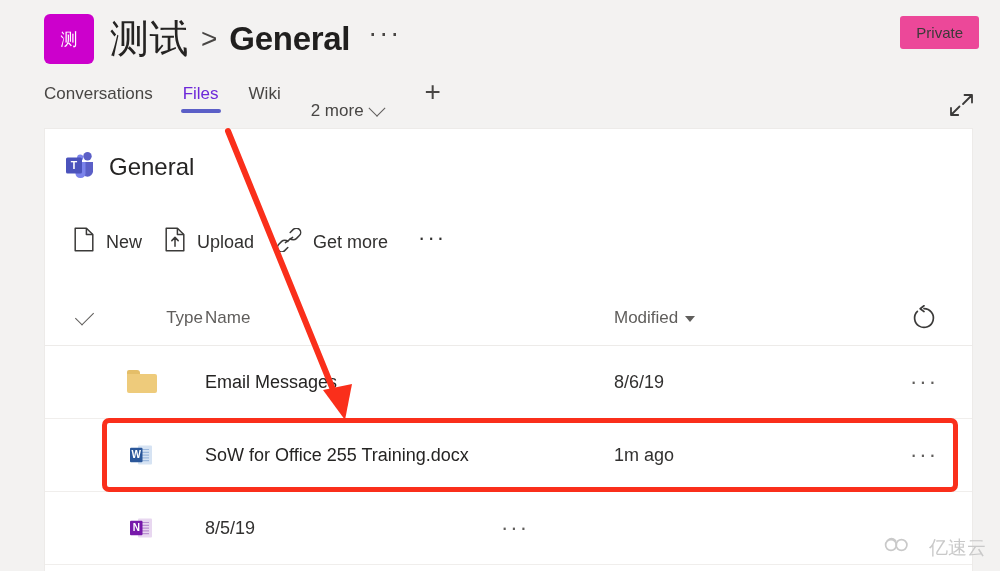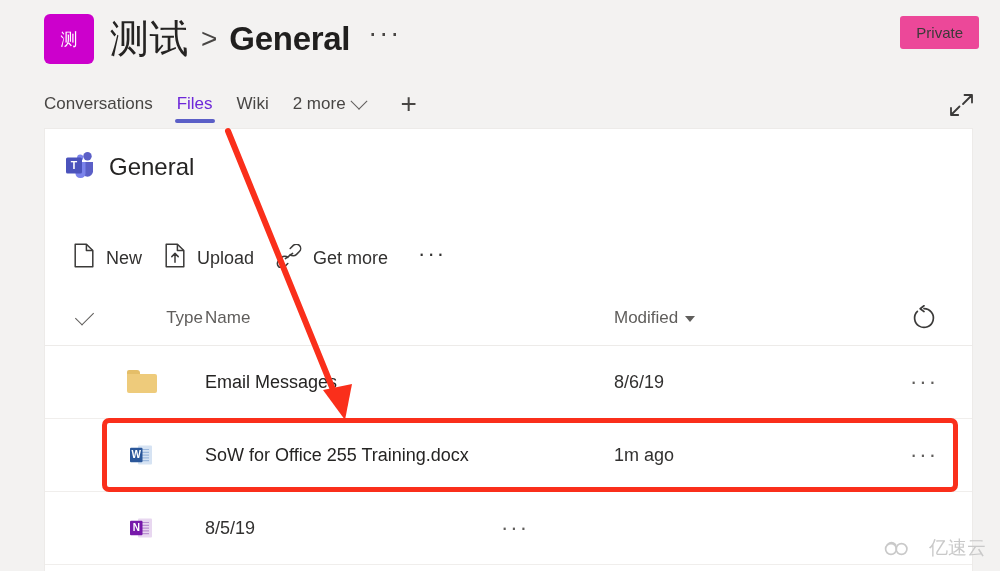--- a/index.html
+++ b/index.html
@@ -86,22 +86,22 @@
     left: 0; top: 78px;
     width: 1000px;
     height: 50px;
     background: #f3f2f1;
   }
   .tabs {
     position: absolute;
     left: 42px; top: 0;
     height: 50px;
     display: flex;
-    align-items: flex-end;
-    gap: 20px;
+    align-items: flex-start;
+    gap: 26px;
   }
   .tab {
     position: relative;
     font-size: 17px;
     color: #484644;
     padding: 6px 2px 14px 2px;
     white-space: nowrap;
   }
   .tab.active {
     color: #6d28d9;
@@ -161,21 +161,21 @@
   }
   .panel-title-text {
     font-size: 24px;
     color: #252423;
     font-weight: 400;
   }
 
   
   .cmdbar {
     position: absolute;
-    left: 22px; top: 106px;
+    left: 22px; top: 90px;
     display: flex;
     align-items: center;
     gap: 0px;
   }
   .cmd {
     display: flex;
     align-items: center;
     gap: 11px;
     padding: 8px 16px 8px 6px;
     font-size: 18px;
@@ -290,21 +290,21 @@
     left: 0; top: 0;
     width: 1000px; height: 571px;
     pointer-events: none;
   }
 
   
   .watermark {
     position: absolute;
     right: 14px; bottom: 10px;
     display: flex;
-    align-items: flex-end;
+    align-items: flex-start;
     gap: 19px;
     color: #c9c9c9;
     font-size: 19px;
     font-family: "DejaVu Sans", sans-serif;
   }
 </style>
 </head>
 <body>
 
 <div class="channel-header">

